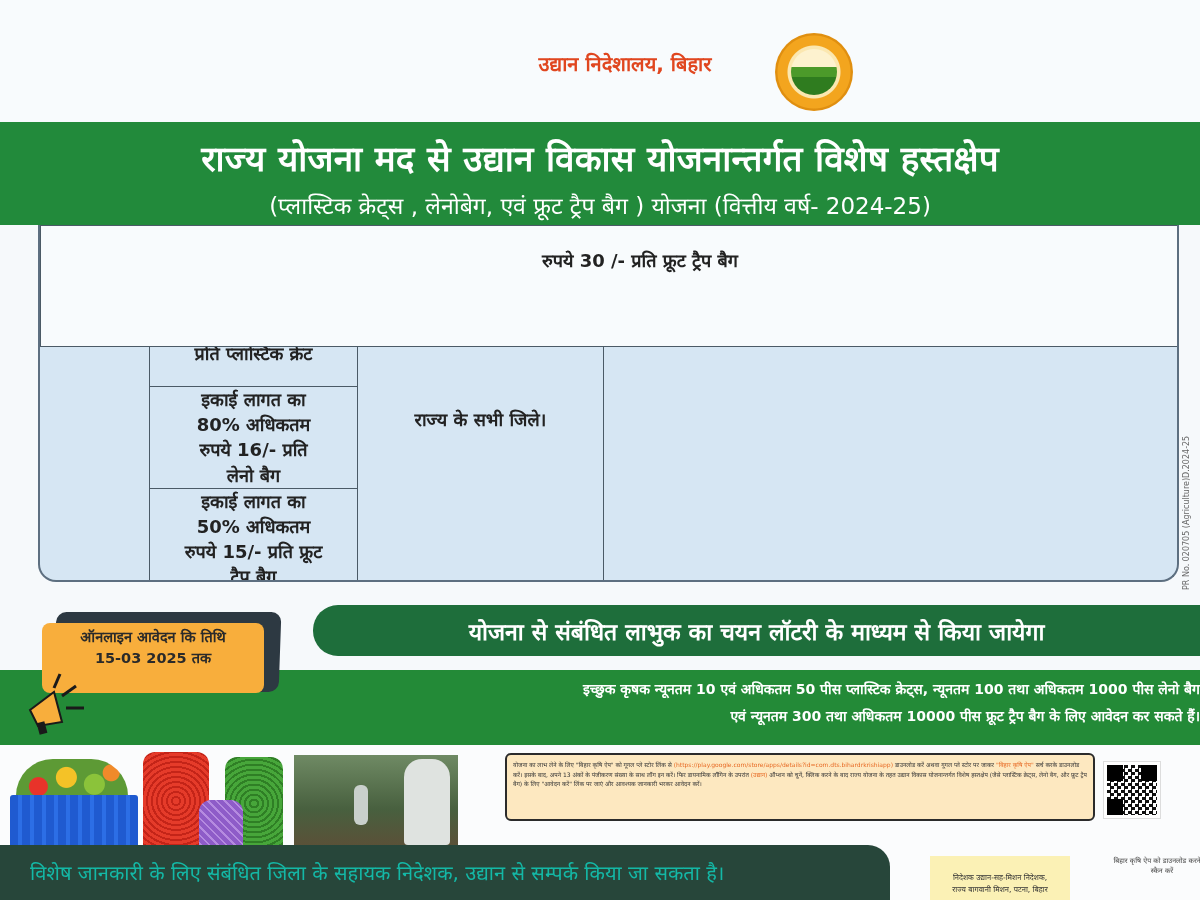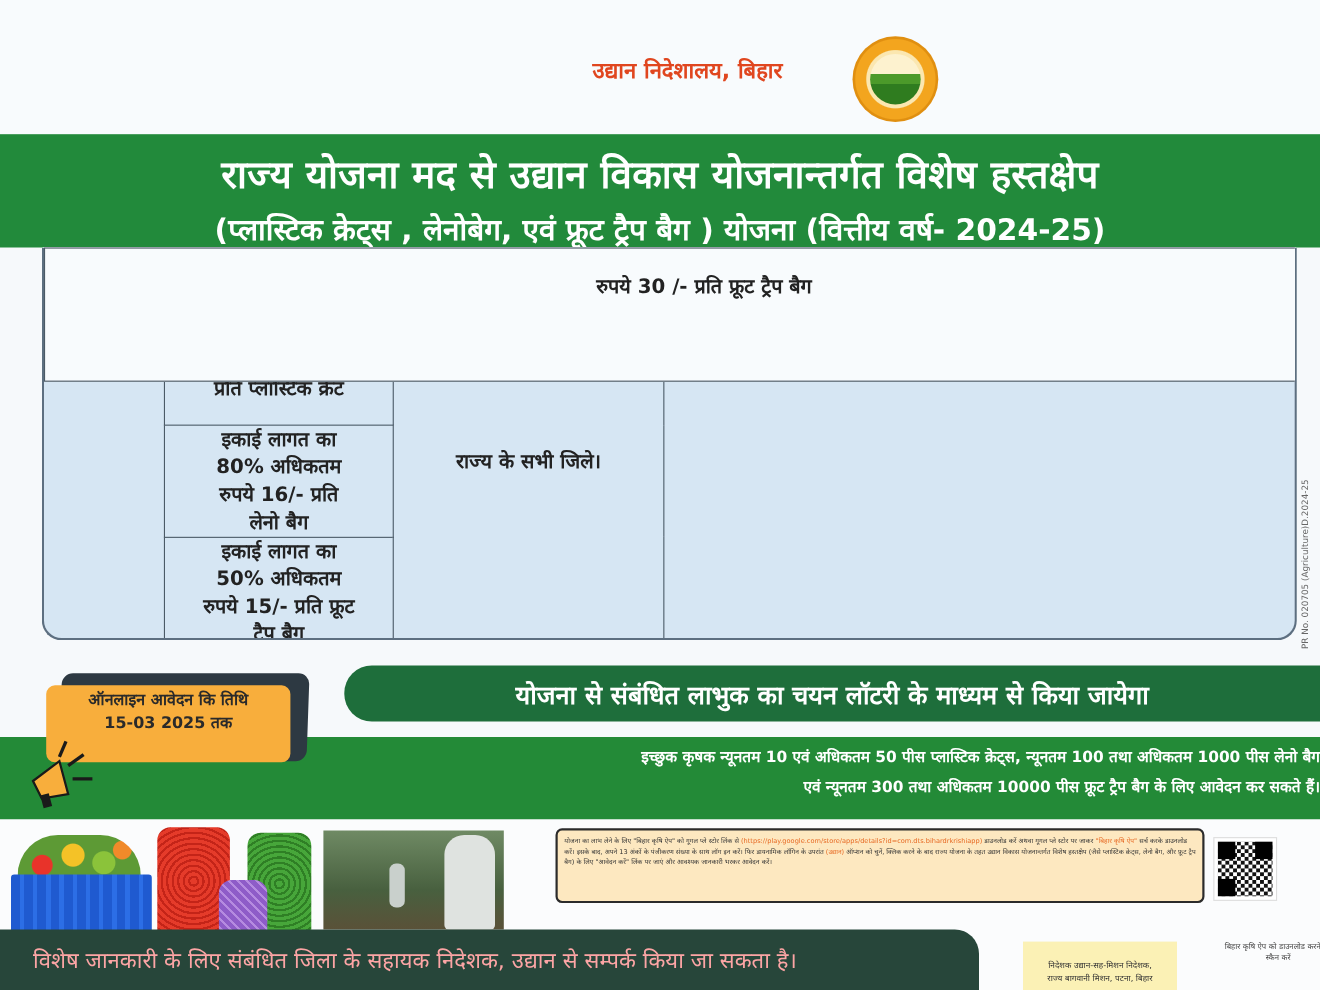--- a/index.html
+++ b/index.html
@@ -21,21 +21,21 @@
   .header-title .l1 { font-size: 20px; font-weight: bold; color: #222; }
   .header-title .l2 { font-size: 20px; font-weight: bold; color: #e0461f; margin-top: 2px; }
   .logo-dept { position: absolute; left: 775px; top: 33px; width: 78px; height: 78px; border-radius: 50%;
     background: radial-gradient(circle, #fbe7b0 0 26px, #f3a51e 27px 36px, #e08f10 37px); display: flex; align-items: center; justify-content: center; }
   .logo-dept .inner { width: 46px; height: 46px; border-radius: 50%; background:
       linear-gradient(180deg, #fdf2cf 0 40%, #4c9a2a 40% 60%, #2f7c1f 60%); }
 
   
   .title-band { position: absolute; left: 0; top: 122px; width: 1200px; height: 103px; background: #228a3b; text-align: center; color: #fff; }
   .title-band .t1 { font-size: 35px; font-weight: bold; margin-top: 12px; letter-spacing: 0.2px; }
-  .title-band .t2 { font-size: 27px; font-weight: bold; margin-top: 8px; }
+  .title-band .t2 { font-size: 23px; font-weight: normal; margin-top: 8px; }
 
   
   .tbl-wrap { position: absolute; left: 38px; top: 225px; width: 1141px; height: 357px; border: 2px solid #5d6f80;
     border-top: none; border-radius: 0 0 18px 18px; overflow: hidden; background: #d6e6f3; }
   table { border-collapse: collapse; width: 100%; height: 100%; table-layout: fixed; }
   th { background: #e6e159; height: 45px; font-size: 18px; font-weight: bold; color: #222; border: 1.5px solid #4b5a66; }
   td { background: #d6e6f3; font-size: 18px; font-weight: bold; color: #222; text-align: center; border: 1.5px solid #4b5a66; line-height: 1.4; vertical-align: middle; padding: 0 6px; }
   td.top { vertical-align: top; padding-top: 22px; }
   .pr-no { position: absolute; left: 1182px; top: 590px; transform-origin: left top; transform: rotate(-90deg); font-size: 8px; color: #666; white-space: nowrap; }
 
@@ -65,21 +65,21 @@
   .img-banana .bag { position: absolute; left: 110px; top: 4px; width: 46px; height: 86px; background: #dfe3e0; border-radius: 18px 18px 4px 4px; }
   .img-banana .bag2 { position: absolute; left: 60px; top: 30px; width: 14px; height: 40px; background: #c9d0cc; border-radius: 6px; }
   .info-box { position: absolute; left: 505px; top: 753px; width: 590px; height: 68px; background: #fde8c0; border: 2px solid #2b2b2b; border-radius: 6px;
     font-size: 6px; line-height: 9.5px; color: #333; padding: 5px 6px; overflow: hidden; }
   .info-box .hl { color: #e76a24; }
   .qr { position: absolute; left: 1104px; top: 762px; width: 56px; height: 56px; background:
       linear-gradient(#000,#000) 0 0/16px 16px no-repeat, linear-gradient(#000,#000) 100% 0/16px 16px no-repeat, linear-gradient(#000,#000) 0 100%/16px 16px no-repeat,
       repeating-conic-gradient(#111 0 25%, #fff 0 50%) 0 0/7px 7px; border: 3px solid #fff; outline: 1px solid #ddd; }
   .qr-caption { position: absolute; left: 1112px; top: 856px; width: 100px; font-size: 7px; line-height: 10px; text-align: center; color: #444; }
   .footer-strip { position: absolute; left: 0; top: 845px; width: 890px; height: 55px; background: #27463a; border-radius: 0 22px 0 0;
-    color: #fca5a5; font-size: 20px; display: flex; align-items: center; padding-left: 30px; }
+    color: #14b8a6; font-size: 20px; display: flex; align-items: center; padding-left: 30px; }
   .addr { position: absolute; left: 930px; top: 856px; width: 140px; background: #fbf1b5; font-size: 7.5px; line-height: 12px; text-align: center; color: #333; padding: 16px 3px; }
 </style>
 </head>
 <body>
 
 <div class="top">
   <div class="header-title">
     <div class="l2">उद्यान निदेशालय, बिहार</div>
   </div>
   <div class="logo-dept">

